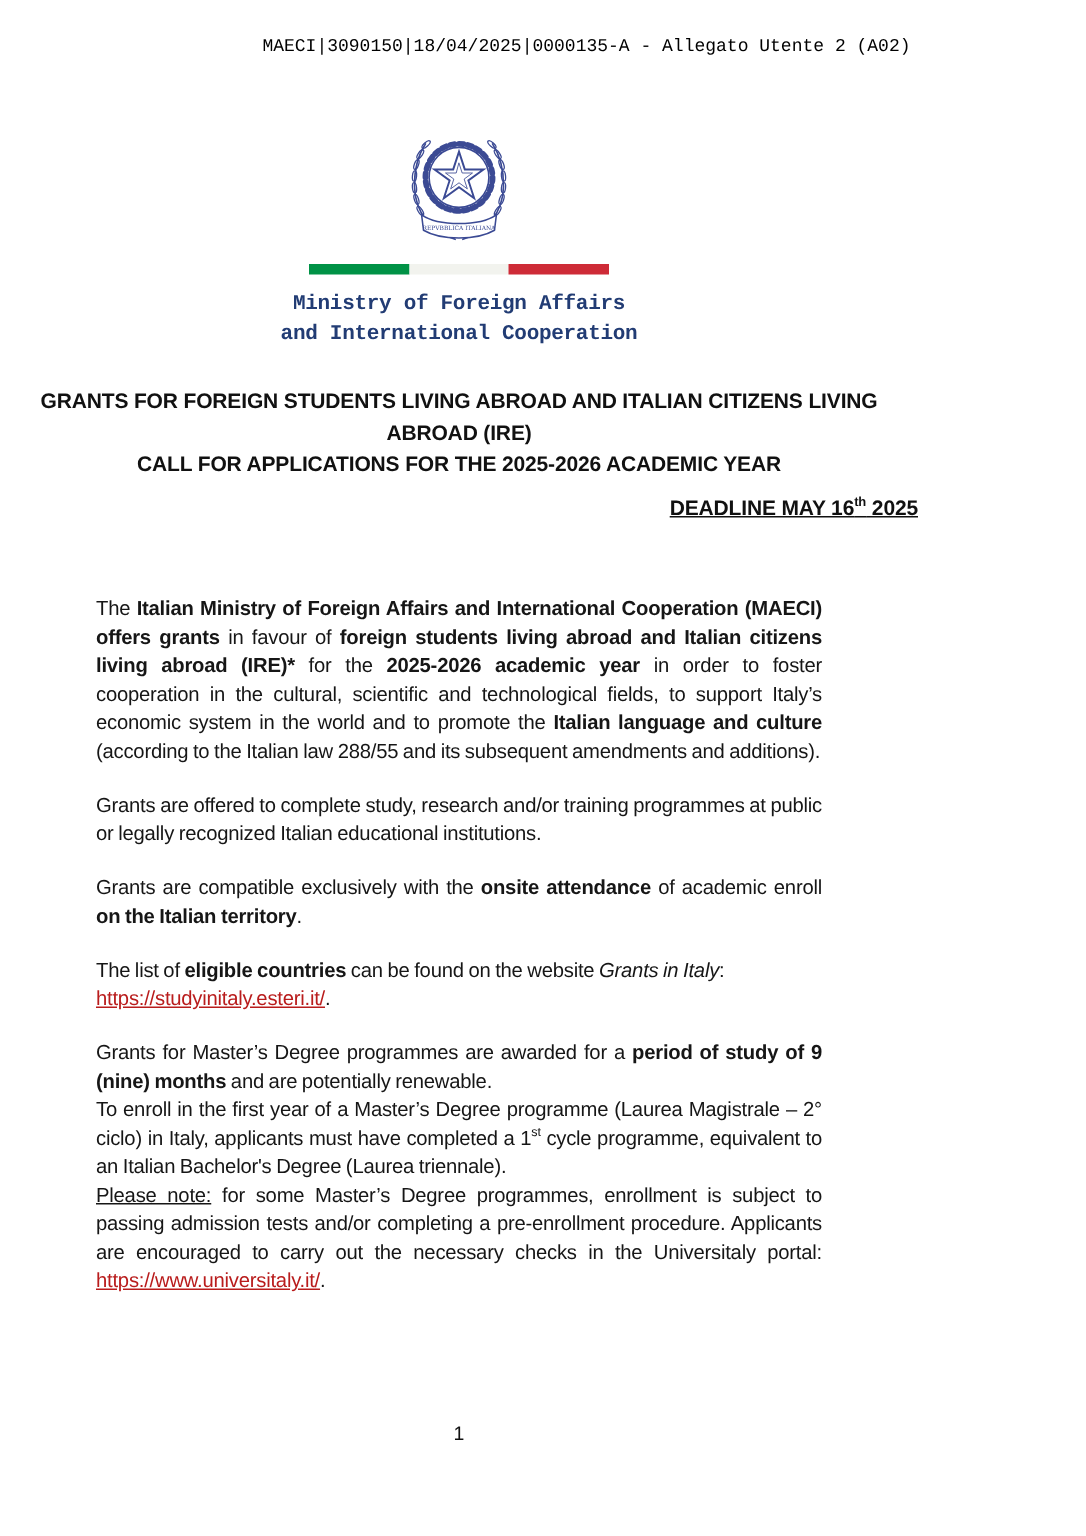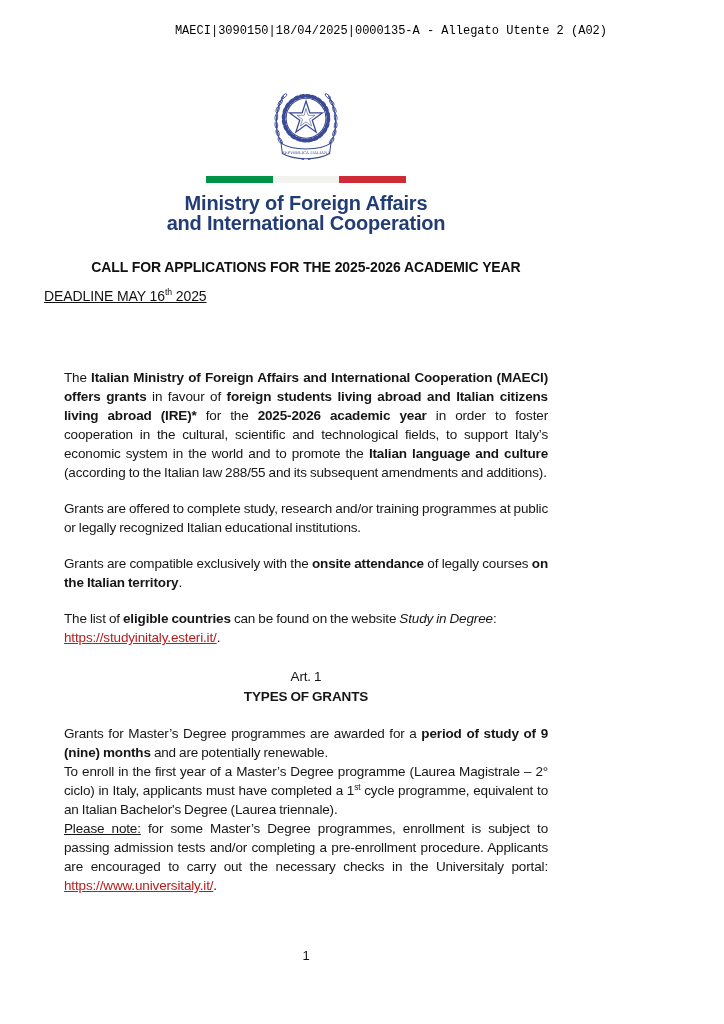--- a/index.html
+++ b/index.html
@@ -11,29 +11,29 @@
   .doc-header{
     padding:24px 5px 0 0;text-align:right;
     font-family:"Liberation Mono",monospace;font-size:12px;color:#000;
     white-space:nowrap;
   }
   
   .logo-block{margin-top:46px;text-align:center;}
   .emblem{display:block;margin:0 auto;width:86px;height:84px;}
   .flag-bar{width:200px;height:7px;margin:8px auto 10px;display:flex;}
   .flag-seg{flex:1;height:100%;}
-  .ministry{font-size:20px;font-weight:700;line-height:20px;letter-spacing:-0.2px;}
+  .ministry{font-size:14px;font-weight:700;line-height:20px;letter-spacing:-0.2px;font-family:Liberation Mono, monospace;}
   
   .title-block{margin:24px 20px 0;text-align:center;font-weight:700;
     font-size:14px;line-height:21px;letter-spacing:-0.1px;color:#111;}
-  .deadline{margin-top:10px;text-align:left;font-weight:400;font-size:14px;
-    letter-spacing:-0.1px;color:#111;padding-left:44px;}
+  .deadline{margin-top:10px;text-align:right;font-weight:700;font-size:14px;
+    letter-spacing:-0.1px;color:#111;}
   .deadline .u-wrap{text-decoration:underline;}
   
-  .body-text{margin:64px 64px 0;font-size:13.5px;line-height:19px;
+  .body-text{margin:50px 64px 0;font-size:13.5px;line-height:19px;
     letter-spacing:-0.15px;word-spacing:-0.5px;color:#161616;}
   .body-text p{margin:0 0 17px;text-align:justify;}
   .body-text p.tight{margin:0;}
   .art-head{margin:20px 0 0;text-align:center;line-height:20px;}
   .art-head .art-no{font-weight:400;}
   .art-head .art-title{font-weight:700;}
   .section{margin-top:17px;}
   .section-heading{font-weight:700;margin:0;text-align:left;}
   .b{font-weight:700;}
   .i{font-style:italic;}
@@ -100,37 +100,34 @@
       <div class="flag-seg" style="background: rgb(206, 43, 55);"></div>
     </div>
 
     <div class="ministry" style="color: rgb(34, 60, 116);">
       <div>Ministry of Foreign Affairs</div>
       <div>and International Cooperation</div>
     </div>
   </div>
 
   <div class="title-block">
+    <div>GRANTS FOR FOREIGN STUDENTS LIVING ABROAD AND ITALIAN CITIZENS LIVING ABROAD (IRE)</div>
     <div>CALL FOR APPLICATIONS FOR THE 2025-2026 ACADEMIC YEAR</div>
   </div>
 
   <div class="deadline">
     <span class="u-wrap"><span>DEADLINE MAY 16</span><sup>th</sup><span> 2025</span></span>
   </div>
 
   <div class="body-text">
     <p><span>The </span><span class="b">Italian Ministry of Foreign Affairs and International Cooperation (MAECI) offers grants</span><span> in favour of </span><span class="b">foreign students living abroad and Italian citizens living abroad (IRE)*</span><span> for the </span><span class="b">2025-2026 academic year</span><span> in order to foster cooperation in the cultural, scientific and technological fields, to support Italy’s economic system in the world and to promote the </span><span class="b">Italian language and culture</span><span> (according to the Italian law 288/55 and its subsequent amendments and additions).</span></p>
     <p><span>Grants are offered to complete study, research and/or training programmes at public or legally recognized Italian educational institutions.</span></p>
-    <p><span>Grants are compatible exclusively with the </span><span class="b">onsite attendance</span><span> of legally courses </span><span class="b">on the Italian territory</span><span>.</span></p>
-    <p><span>The list of </span><span class="b">eligible countries</span><span> can be found on the website </span><span class="i">Study in Degree</span><span>:</span><br><a class="link" href="#">https://studyinitaly.esteri.it/</a><span>.</span></p>
+    <p><span>Grants are compatible exclusively with the </span><span class="b">onsite attendance</span><span> of academic enroll </span><span class="b">on the Italian territory</span><span>.</span></p>
+    <p><span>The list of </span><span class="b">eligible countries</span><span> can be found on the website </span><span class="i">Grants in Italy</span><span>:</span><br><a class="link" href="#">https://studyinitaly.esteri.it/</a><span>.</span></p>
 
-    <div class="art-head">
-      <div class="art-no">Art. 1</div>
-      <div class="art-title">TYPES OF GRANTS</div>
-    </div>
 
     <div class="section">
       <p class="tight"><span>Grants for Master’s Degree programmes are awarded for a </span><span class="b">period of study of 9 (nine) months</span><span> and are potentially renewable.</span></p>
       <p class="tight"><span>To enroll in the first year of a Master’s Degree programme (Laurea Magistrale – 2° ciclo) in Italy, applicants must have completed a 1</span><sup>st</sup><span> cycle programme, equivalent to an Italian Bachelor's Degree (Laurea triennale).</span></p>
       <p class="tight"><span class="u">Please note:</span><span> for some Master’s Degree programmes, enrollment is subject to passing admission tests and/or completing a pre-enrollment procedure. Applicants are encouraged to carry out the necessary checks in the Universitaly portal: </span><a class="link" href="#">https://www.universitaly.it/</a><span>.</span></p>
     </div>
   </div>
 
   <div class="page-number">1</div>
 

